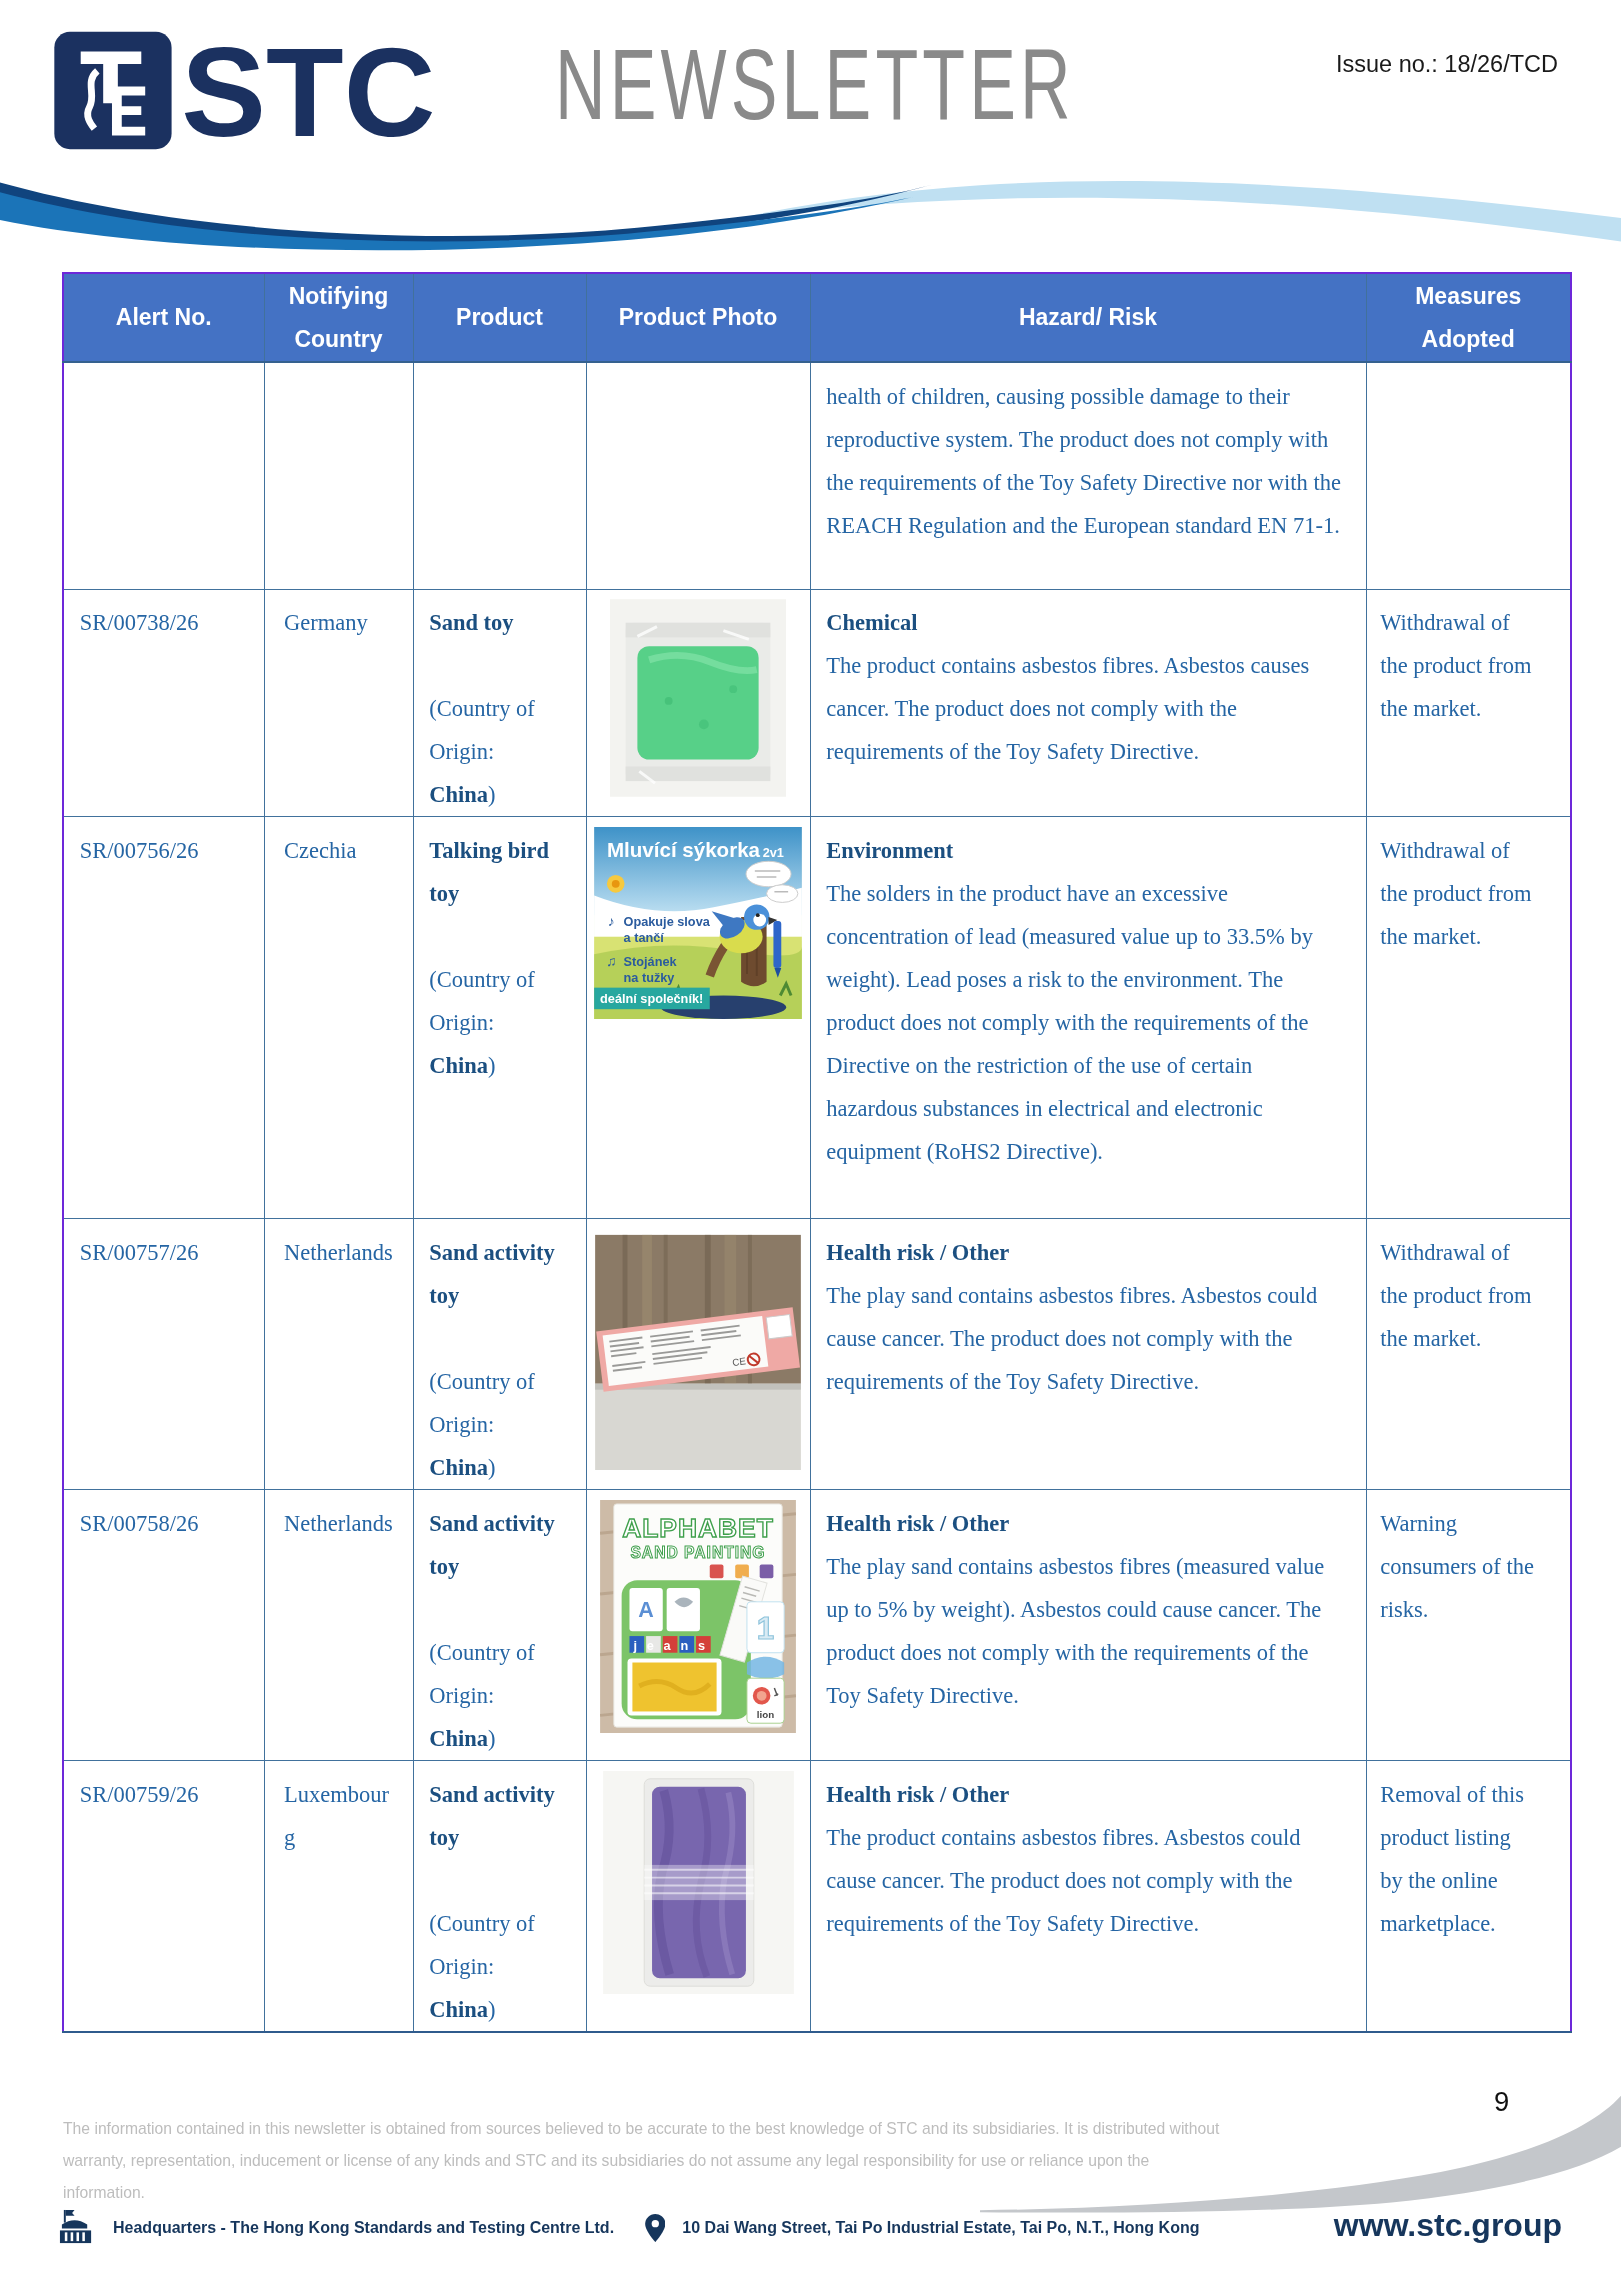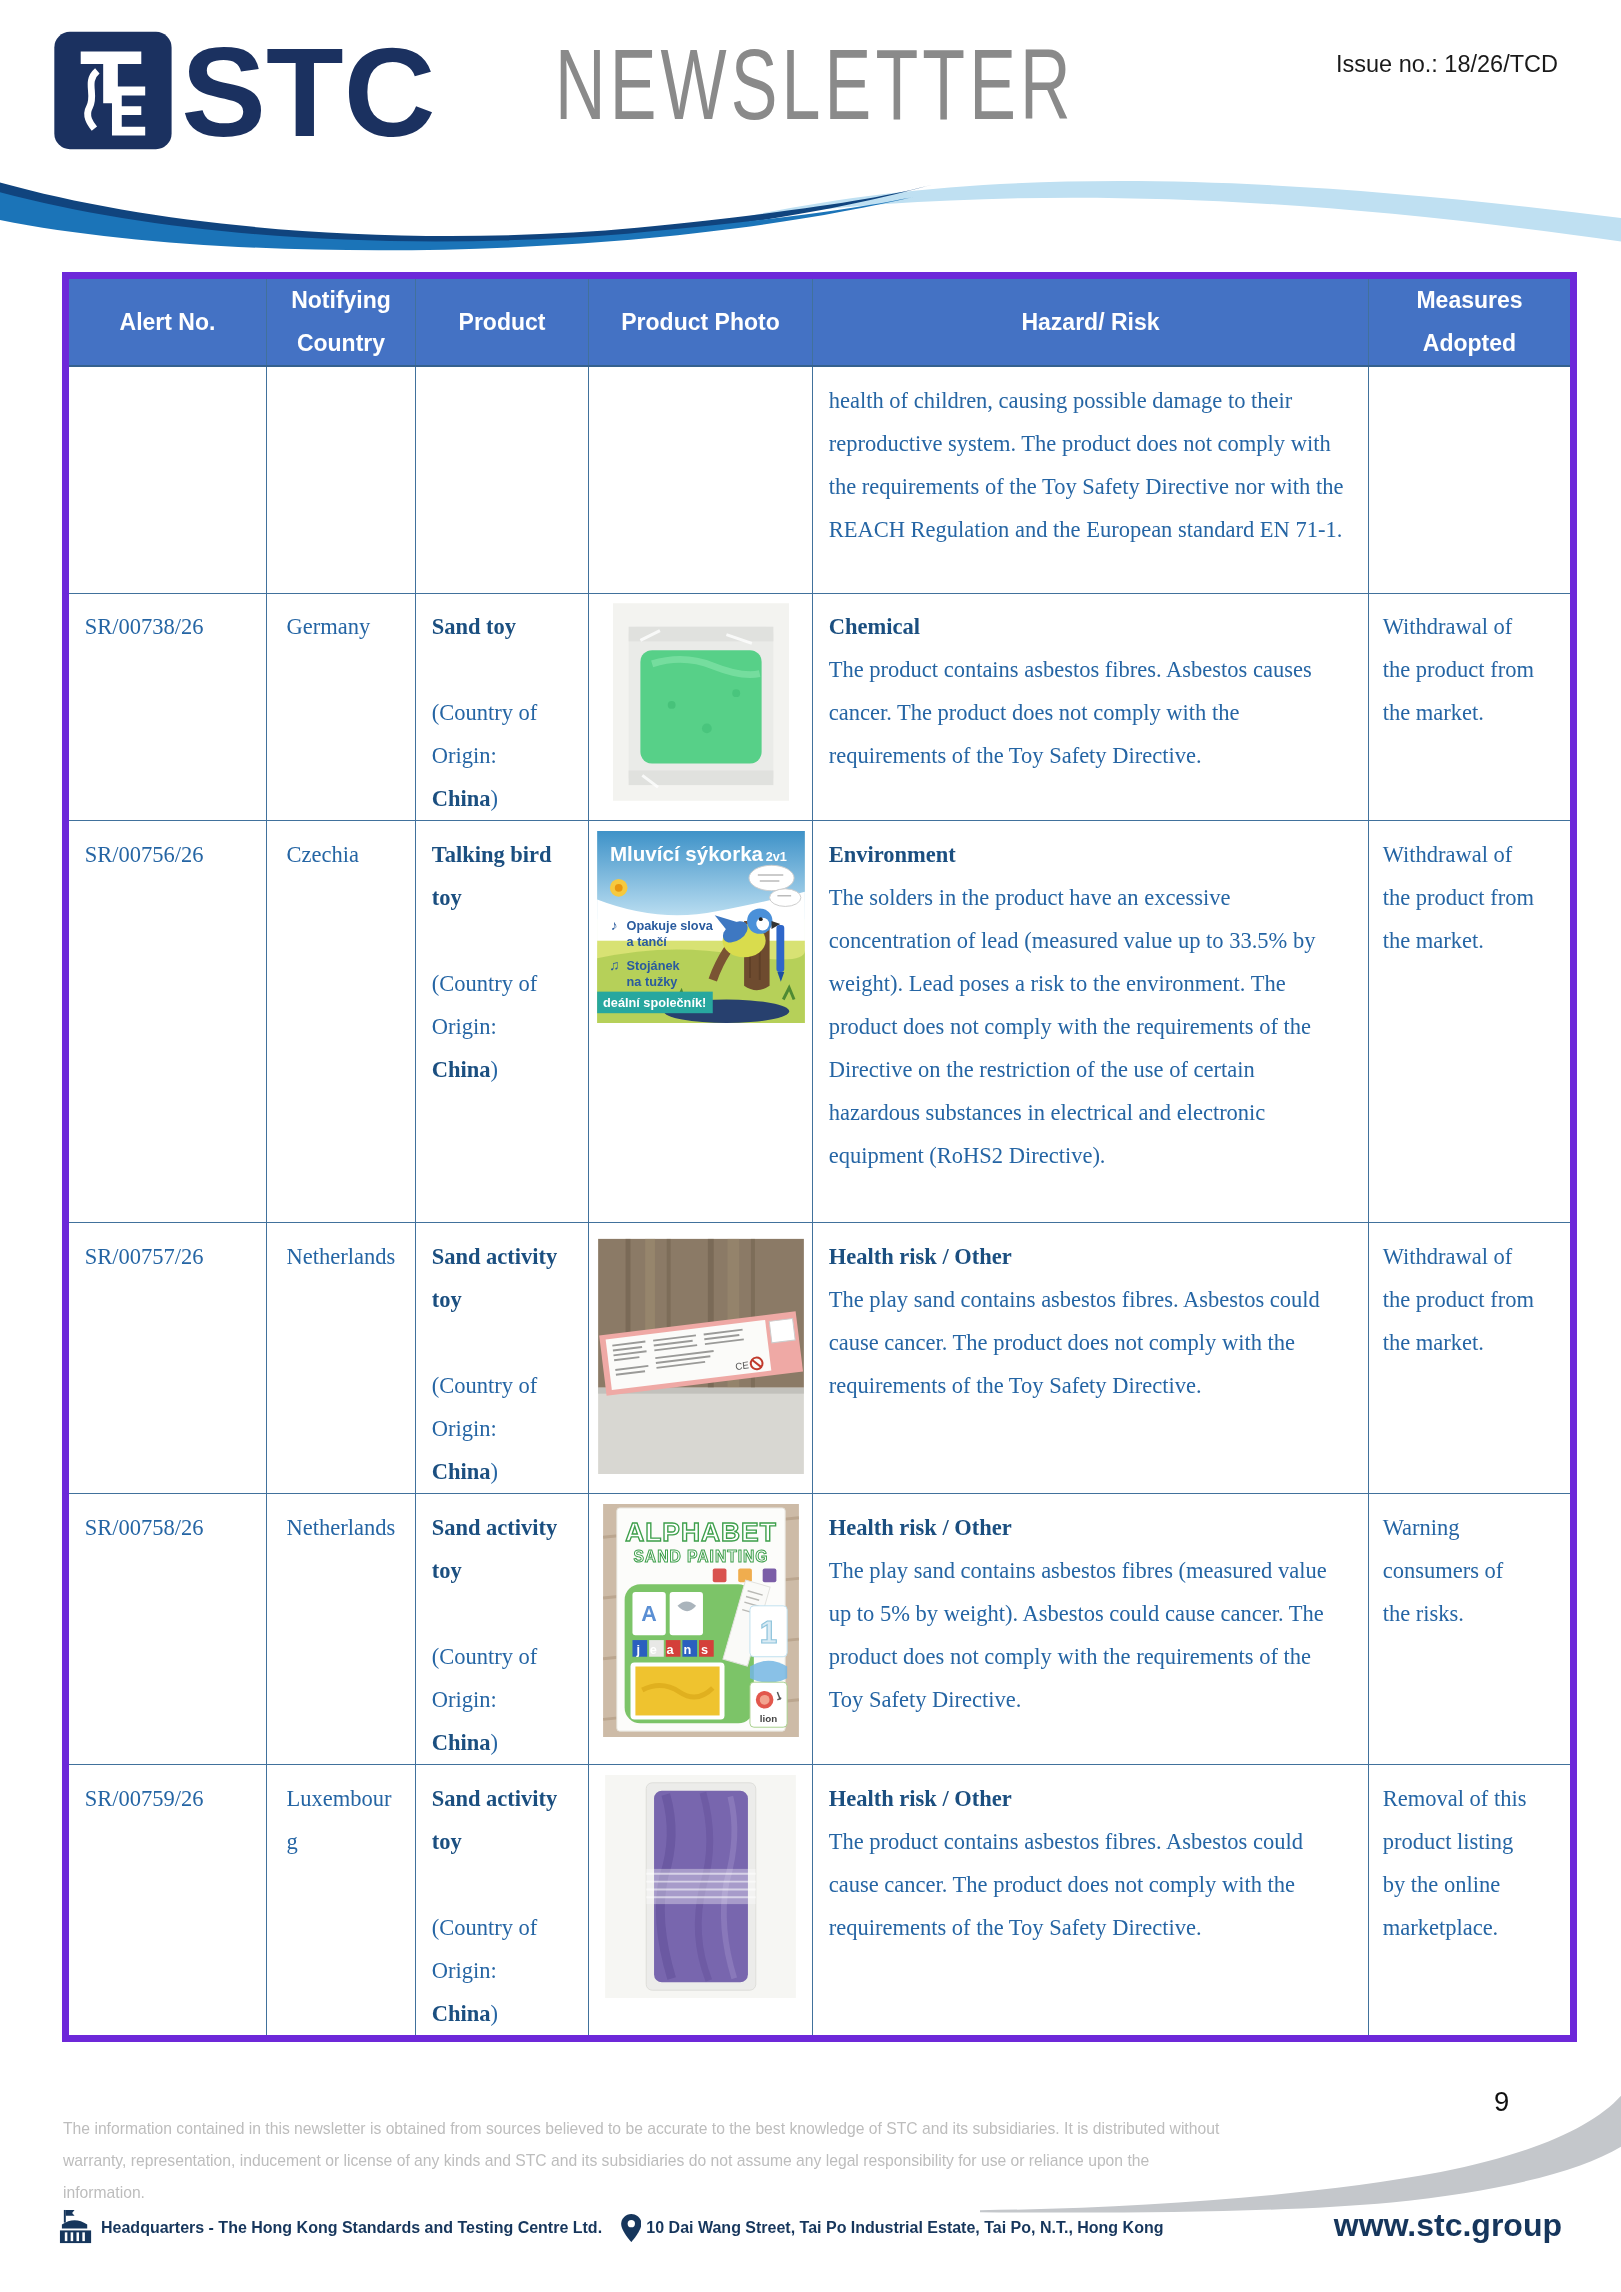--- a/index.html
+++ b/index.html
@@ -7,21 +7,21 @@
         font-family:"Liberation Sans",sans-serif;}
   
   .logo{position:absolute;left:51px;top:25.5px;width:421px;height:129px;}
   .nl-title{position:absolute;left:555px;top:29px;font-size:100px;line-height:1.1;
             color:#8A8A8A;letter-spacing:5.9px;transform:scaleX(.70);transform-origin:left top;
             white-space:nowrap;}
   .issue{position:absolute;right:63px;top:51px;font-size:23.5px;color:#1a1a1a;}
   .wave{position:absolute;left:0;top:153px;width:1621px;height:120px;}
   
   table.alerts{position:absolute;left:62px;top:272px;width:1507px;border-collapse:collapse;
-               table-layout:fixed;border:7px solid #6d28d9;}
+               table-layout:fixed;border:2px solid #6d28d9;}
   .alerts th,.alerts td{border:1px solid #41719C;box-sizing:border-box;overflow:hidden;}
   .alerts thead th{background:#4472C4;color:#fff;font-size:23px;font-weight:bold;
                    text-align:center;vertical-align:middle;line-height:43px;padding:0 5.9px;
                    border-bottom:2px solid #35618F;height:89px;}
   .alerts td{vertical-align:top;font-size:22.5px;line-height:43px;color:#2565A4;
              padding:11.8px 13.7px 0 15.7px;}
   .alerts tbody tr:last-child td{border-bottom:2.9px solid #2F5B8D;}
   td.c-country{padding:11.8px 19.6px 0 19.6px;word-break:break-all;margin-left:10px;}
   td.c-product{padding:11.8px 23.5px 0 15.7px;}
   td.c-hazard{padding:11.8px 18.6px 0 15.7px;}
@@ -31,21 +31,21 @@
   .gap{margin-top:43px;}
   b,.bold{font-weight:bold;color:#1B4F80;}
   .h-r0{height:227px}.h-r1{height:222px}.h-r2{height:402px}
   .h-r3{height:265px}.h-r4{height:269px}.h-r5{height:267px}
   
   .gray-swoosh{position:absolute;left:980px;top:2084px;width:641px;height:137px;}
   .page-number{position:absolute;left:1494px;top:2086px;font-size:27.4px;color:#111;}
   .disclaimer{position:absolute;left:63px;top:2113px;width:1166px;font-size:15.7px;
               line-height:32px;color:#BDBDBD;}
   .footer-line{position:absolute;left:57px;top:2209px;display:flex;align-items:center;
-               gap:5px;color:#16365C;font-weight:bold;font-size:16px;white-space:nowrap;}
+               gap:17px;color:#16365C;font-weight:bold;font-size:16px;white-space:nowrap;}
   .website{position:absolute;right:59px;top:2207px;font-size:32px;font-weight:bold;
            color:#16365C;text-align:center;}
   svg text{font-family:"Liberation Sans",sans-serif;}
 </style>
 </head>
 <body>
 
 <div class="page">
 
   <svg class="logo" viewBox="0 0 430 132">

